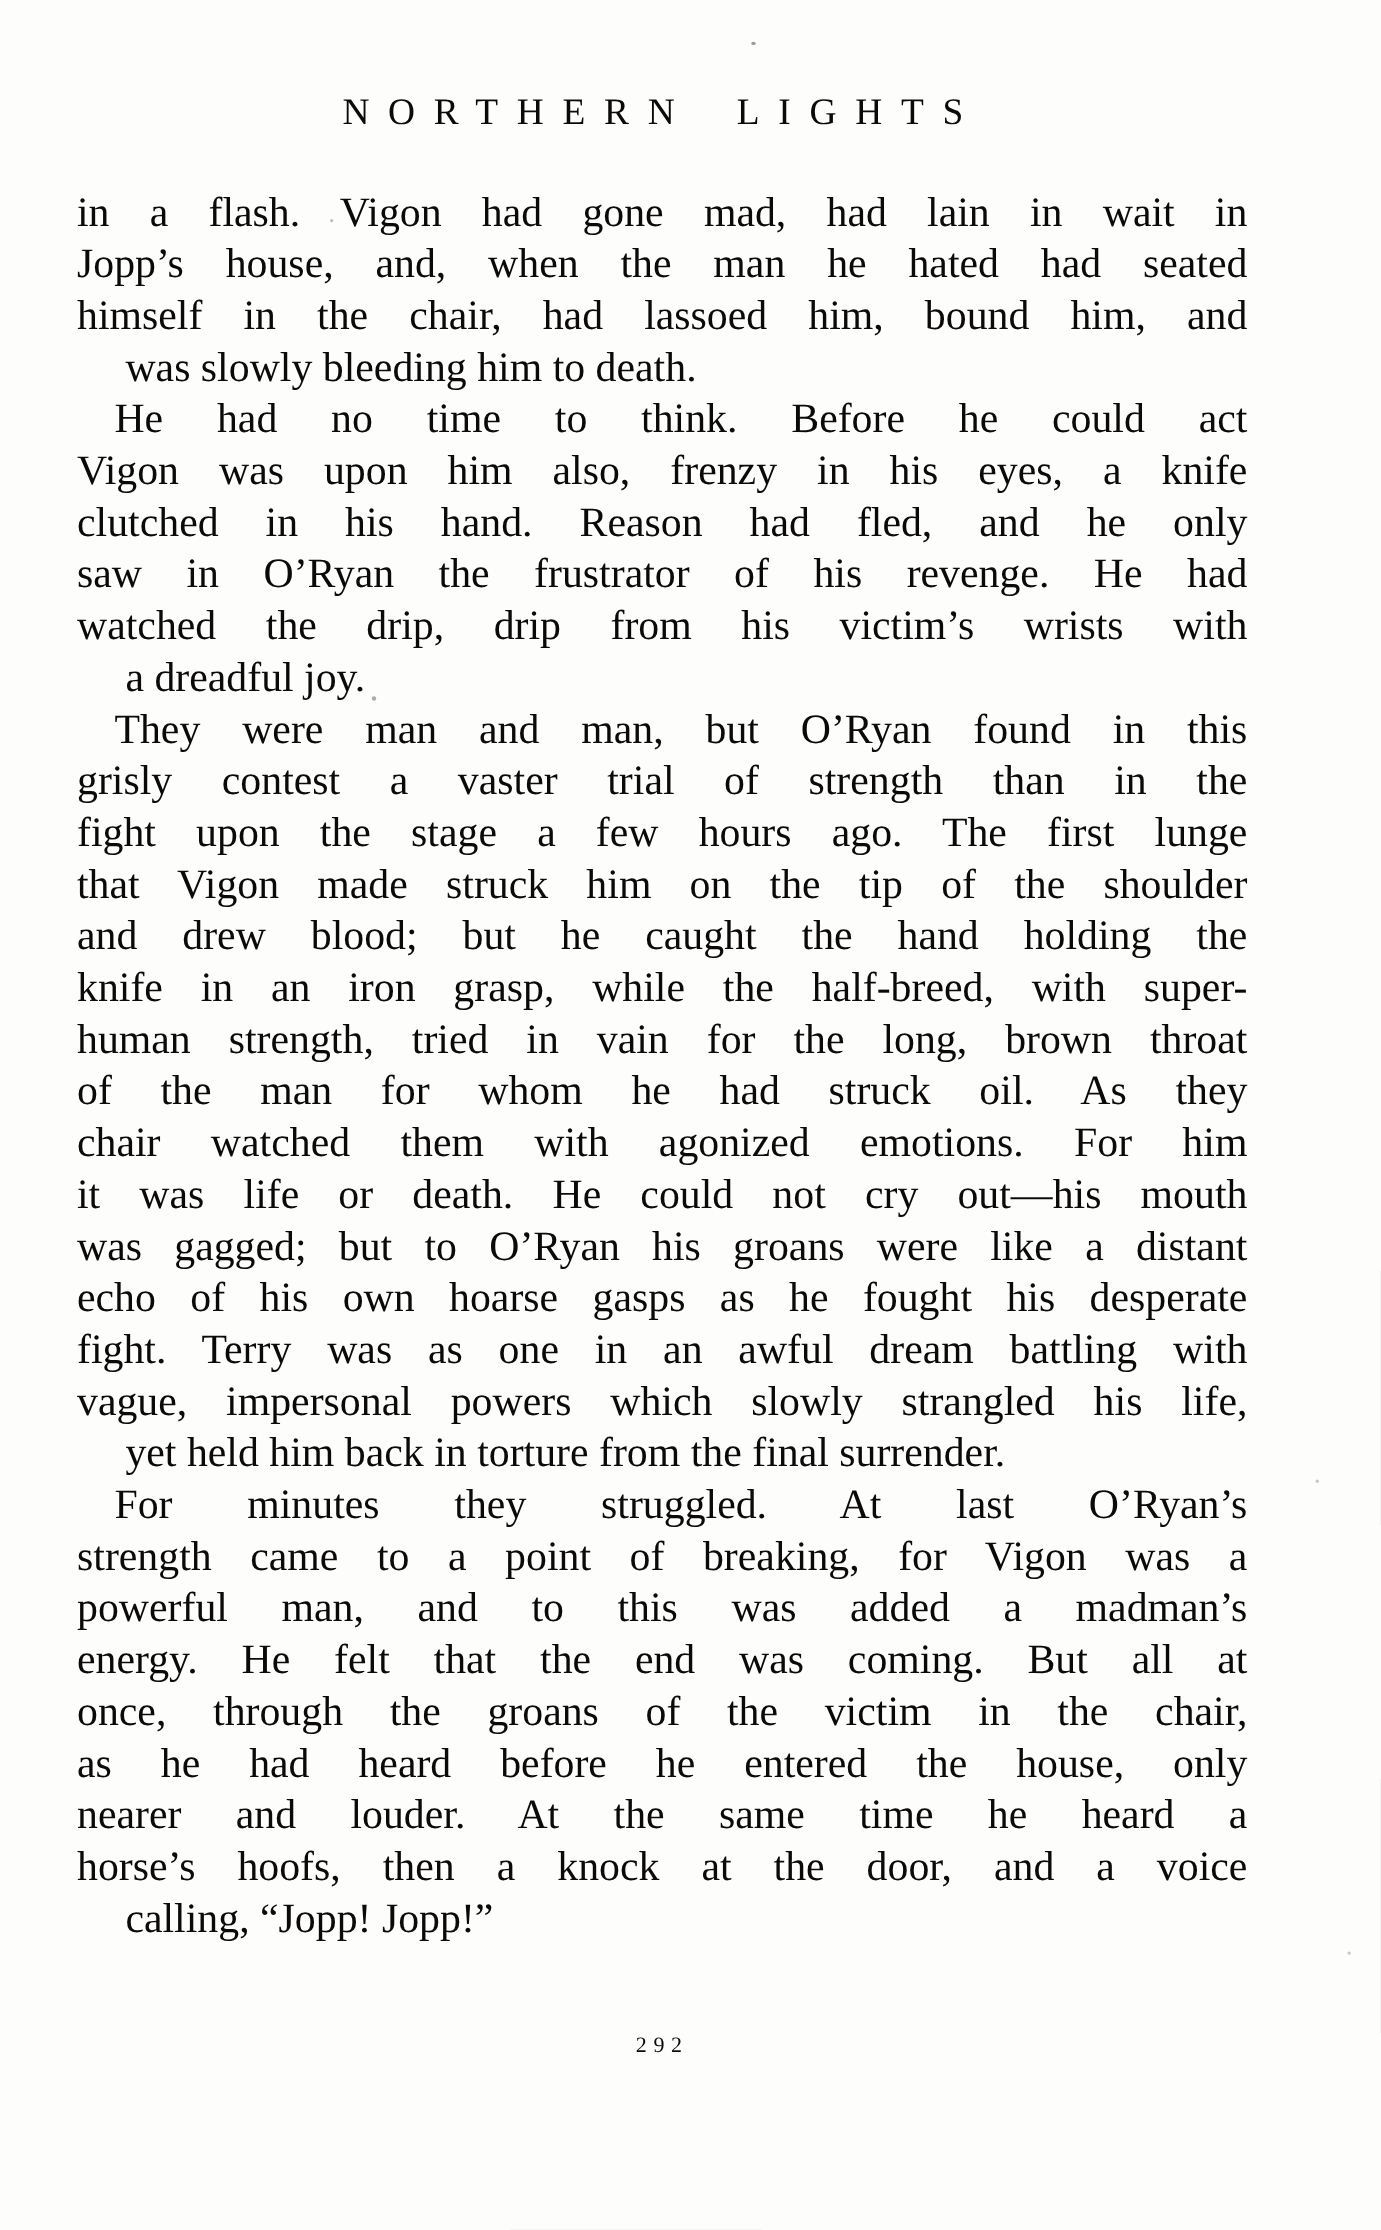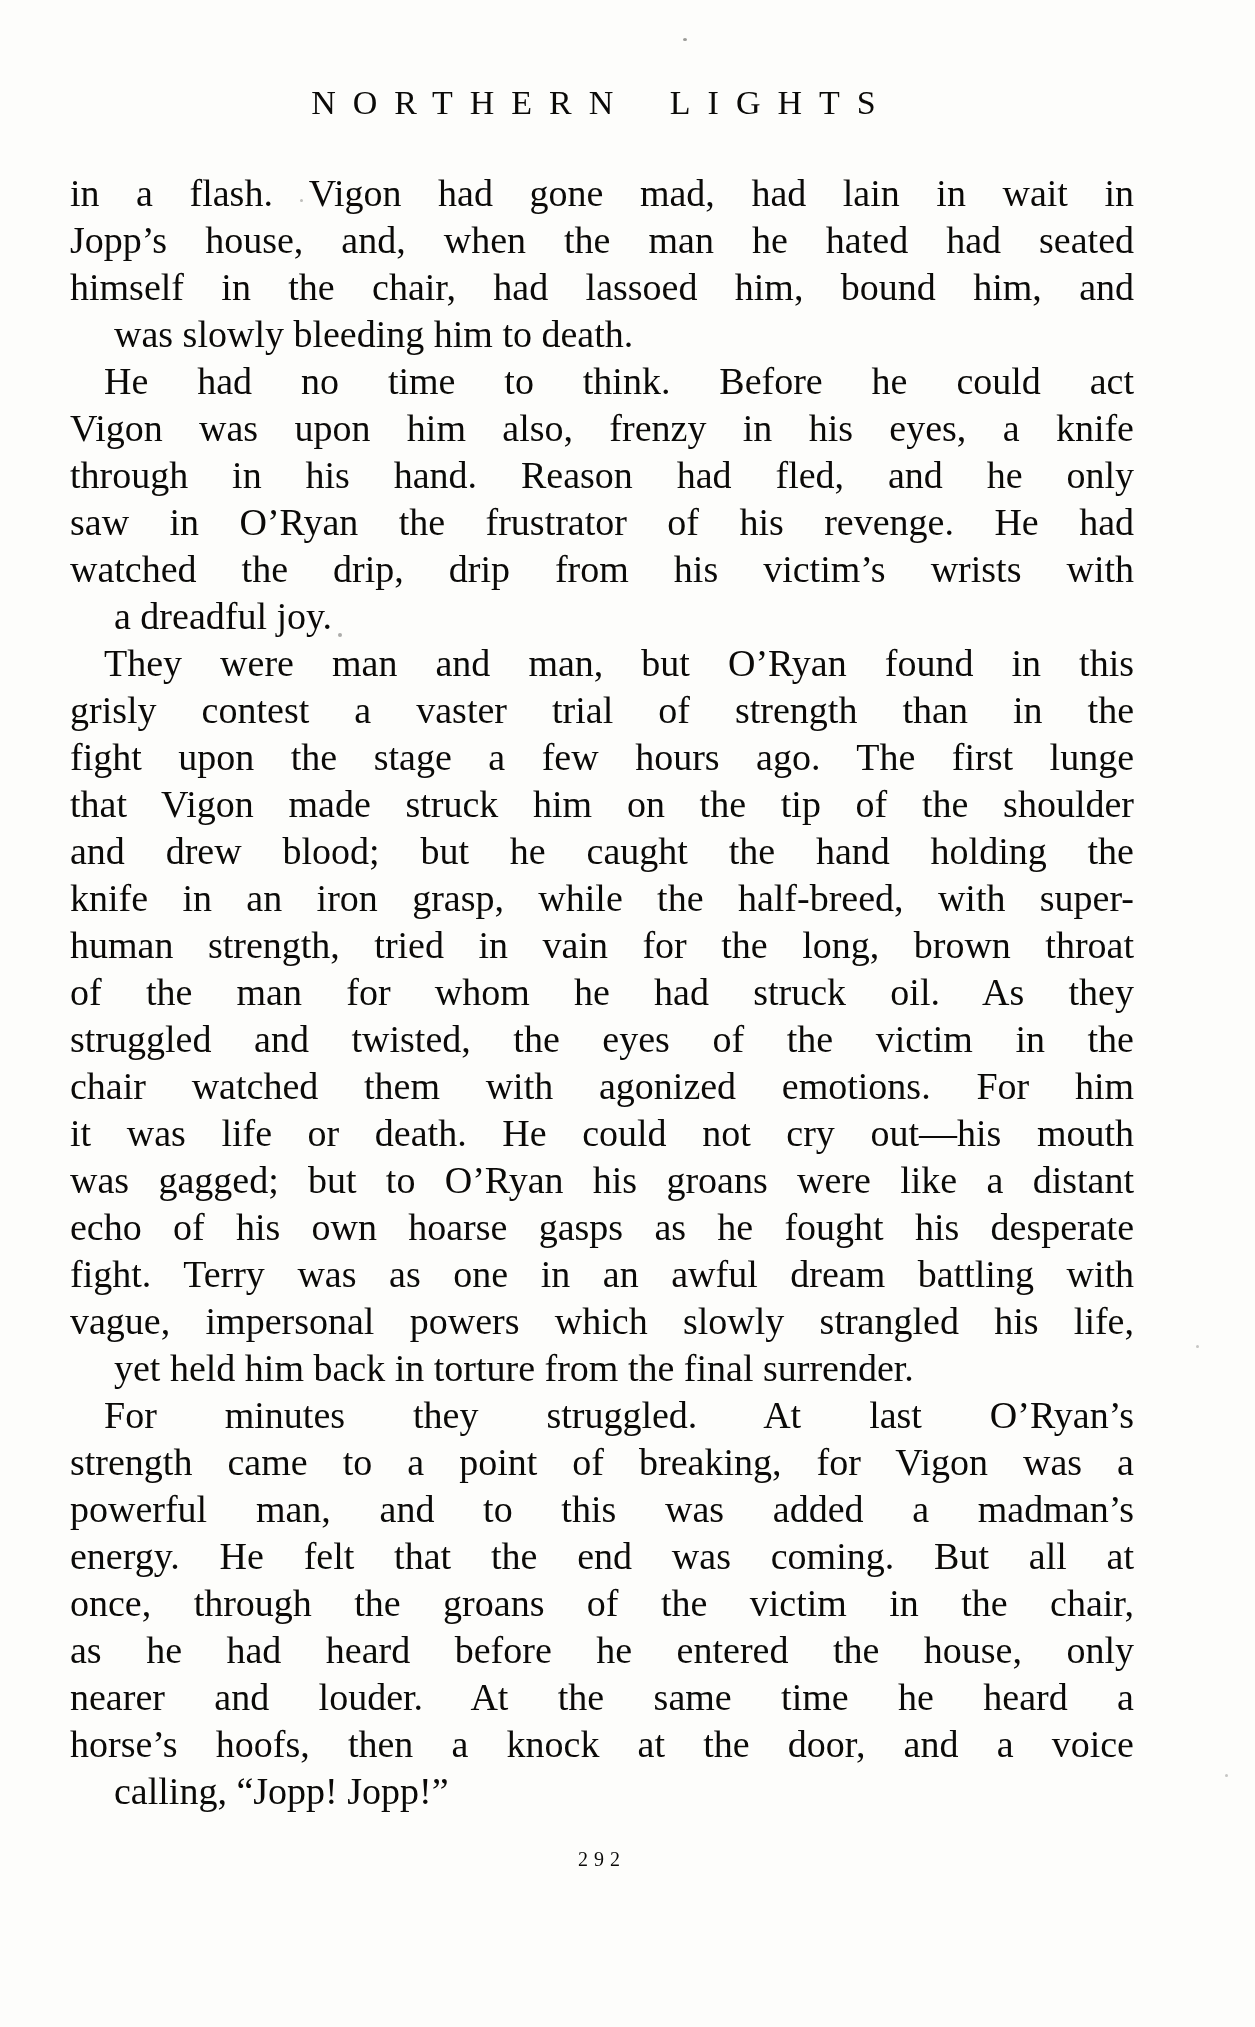--- a/index.html
+++ b/index.html
@@ -79,35 +79,34 @@
   <div class="body-text" id="body-text">
       <div class="para">
         <div class="line">in a flash. Vigon had gone mad, had lain in wait in</div>
         <div class="line">Jopp’s house, and, when the man he hated had seated</div>
         <div class="line">himself in the chair, had lassoed him, bound him, and</div>
         <div class="line last">was slowly bleeding him to death.</div>
       </div>
       <div class="para">
         <div class="line indent">He had no time to think. Before he could act</div>
         <div class="line">Vigon was upon him also, frenzy in his eyes, a knife</div>
-        <div class="line">through in his hand. Reason had fled, and he only</div>
+        <div class="line">clutched in his hand. Reason had fled, and he only</div>
         <div class="line">saw in O’Ryan the frustrator of his revenge. He had</div>
         <div class="line">watched the drip, drip from his victim’s wrists with</div>
         <div class="line last">a dreadful joy.</div>
       </div>
       <div class="para">
         <div class="line indent">They were man and man, but O’Ryan found in this</div>
         <div class="line">grisly contest a vaster trial of strength than in the</div>
         <div class="line">fight upon the stage a few hours ago. The first lunge</div>
         <div class="line">that Vigon made struck him on the tip of the shoulder</div>
         <div class="line">and drew blood; but he caught the hand holding the</div>
         <div class="line">knife in an iron grasp, while the half-breed, with super-</div>
         <div class="line">human strength, tried in vain for the long, brown throat</div>
         <div class="line">of the man for whom he had struck oil. As they</div>
-        <div class="line">struggled and twisted, the eyes of the victim in the</div>
         <div class="line">chair watched them with agonized emotions. For him</div>
         <div class="line">it was life or death. He could not cry out—his mouth</div>
         <div class="line">was gagged; but to O’Ryan his groans were like a distant</div>
         <div class="line">echo of his own hoarse gasps as he fought his desperate</div>
         <div class="line">fight. Terry was as one in an awful dream battling with</div>
         <div class="line">vague, impersonal powers which slowly strangled his life,</div>
         <div class="line last">yet held him back in torture from the final surrender.</div>
       </div>
       <div class="para">
         <div class="line indent">For minutes they struggled. At last O’Ryan’s</div>

